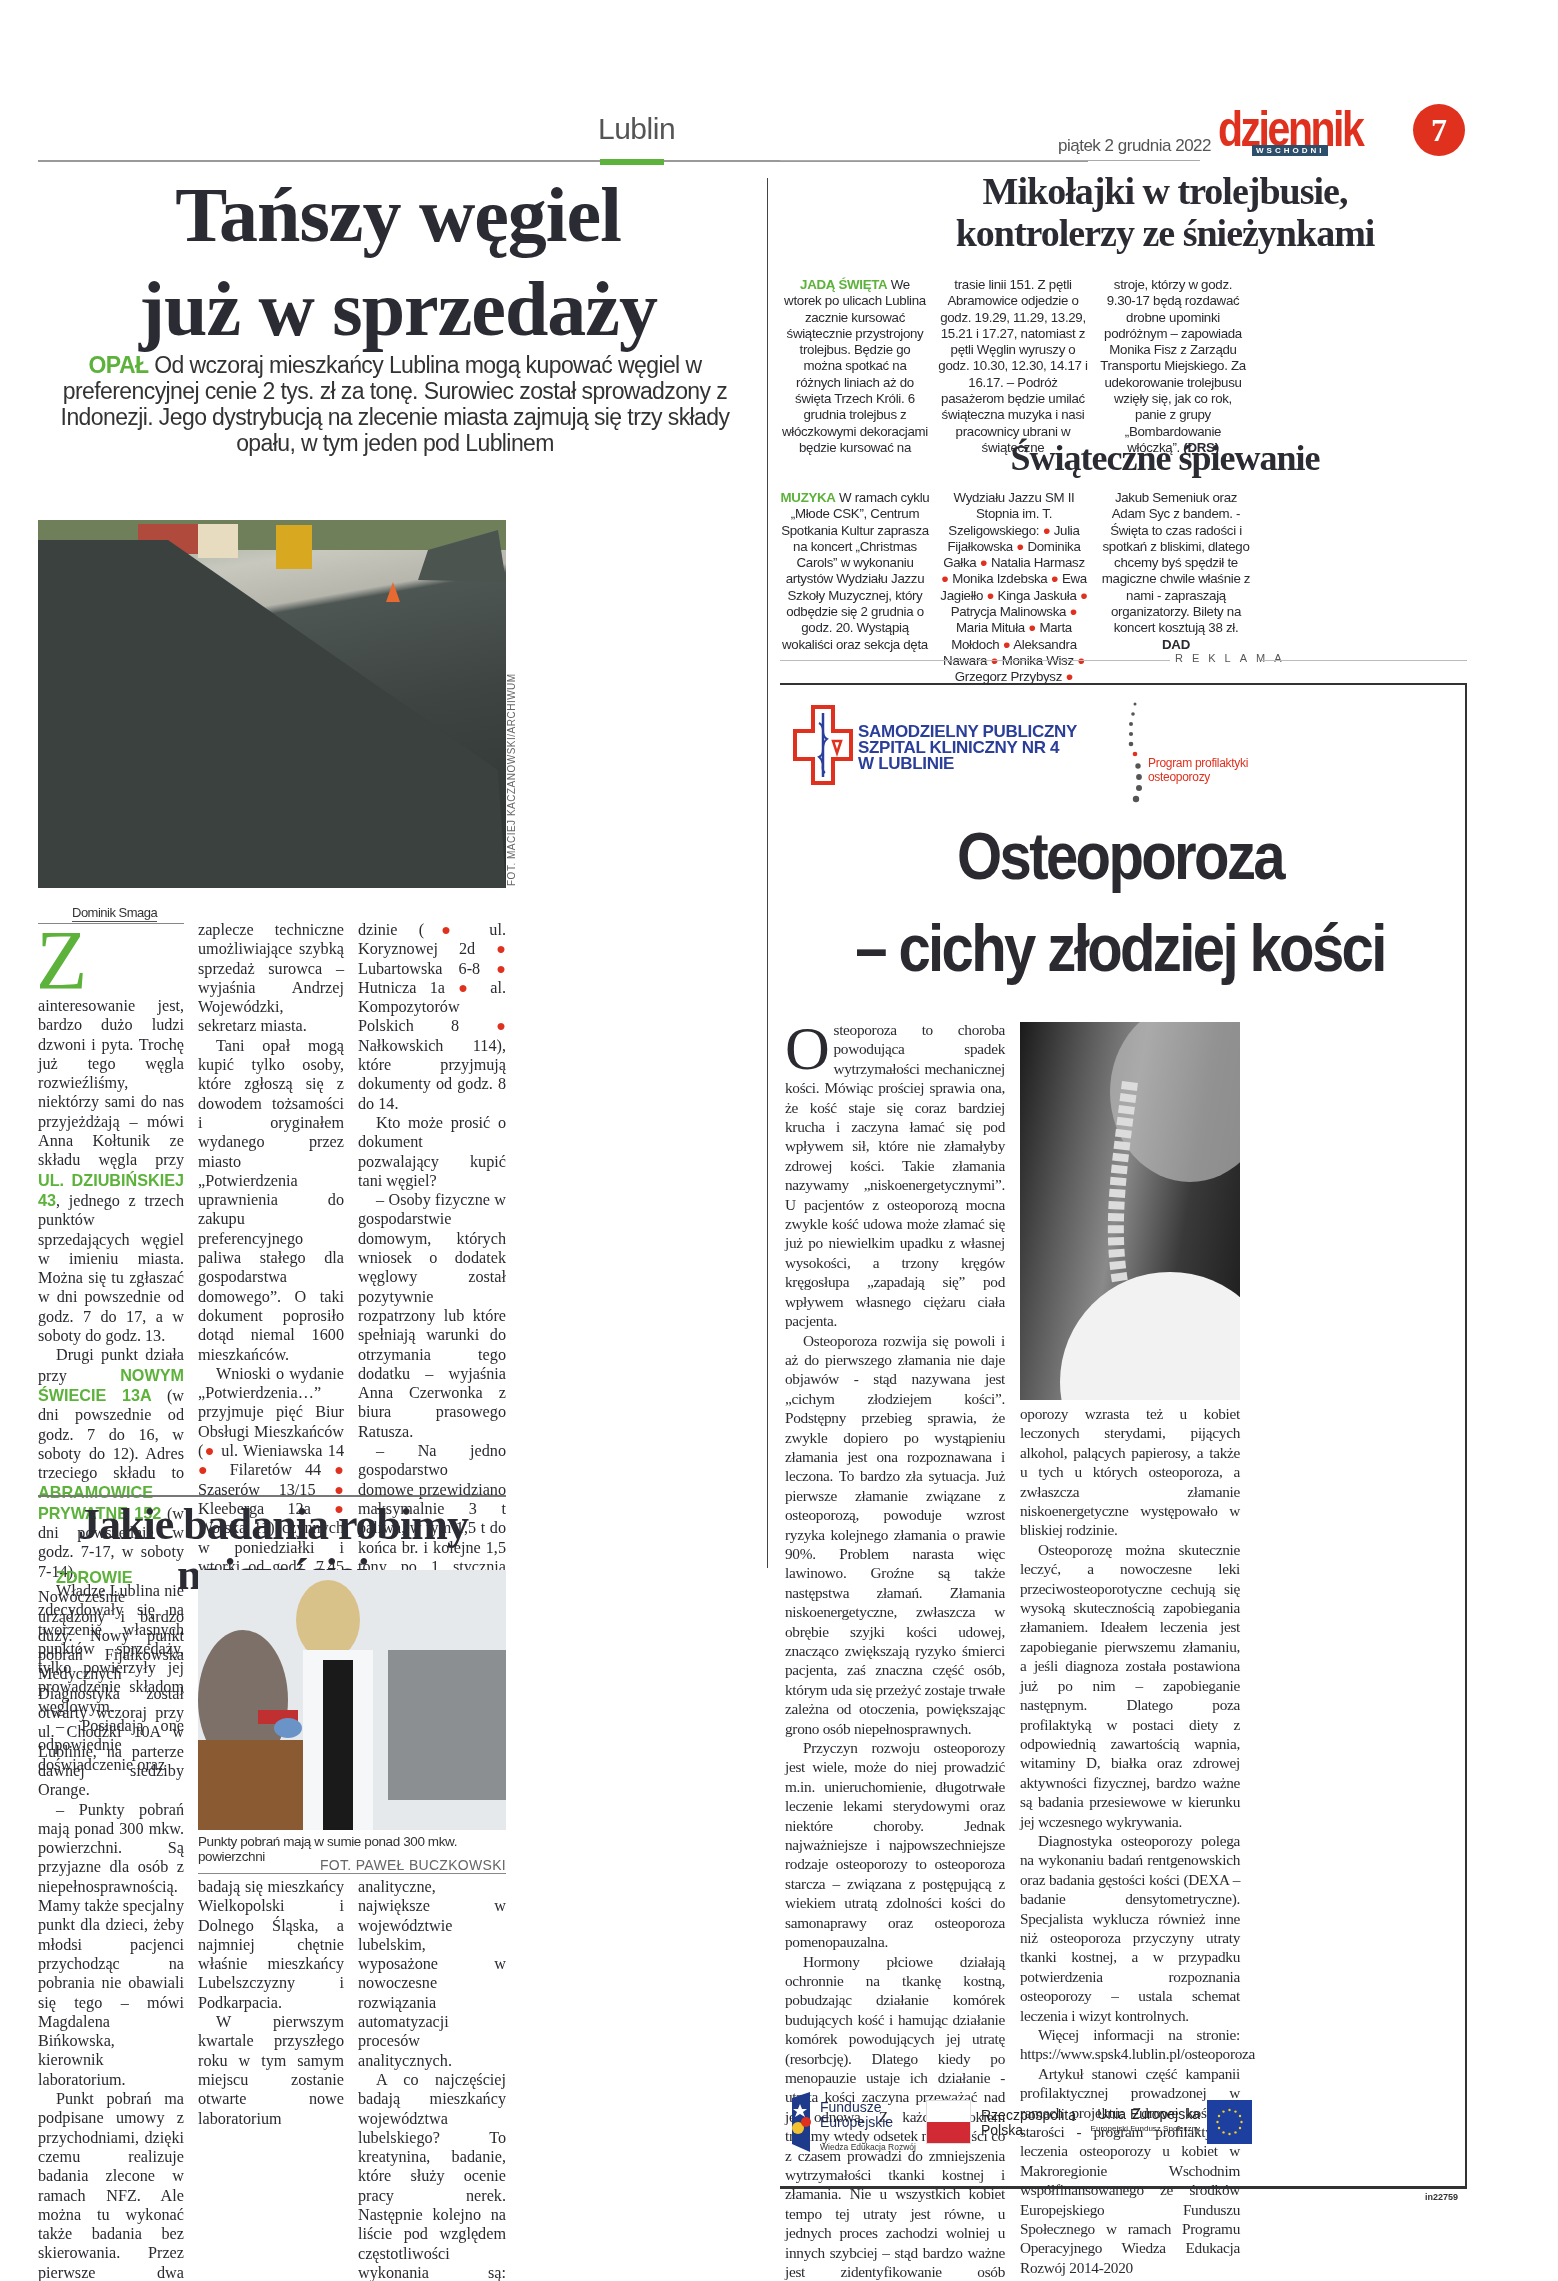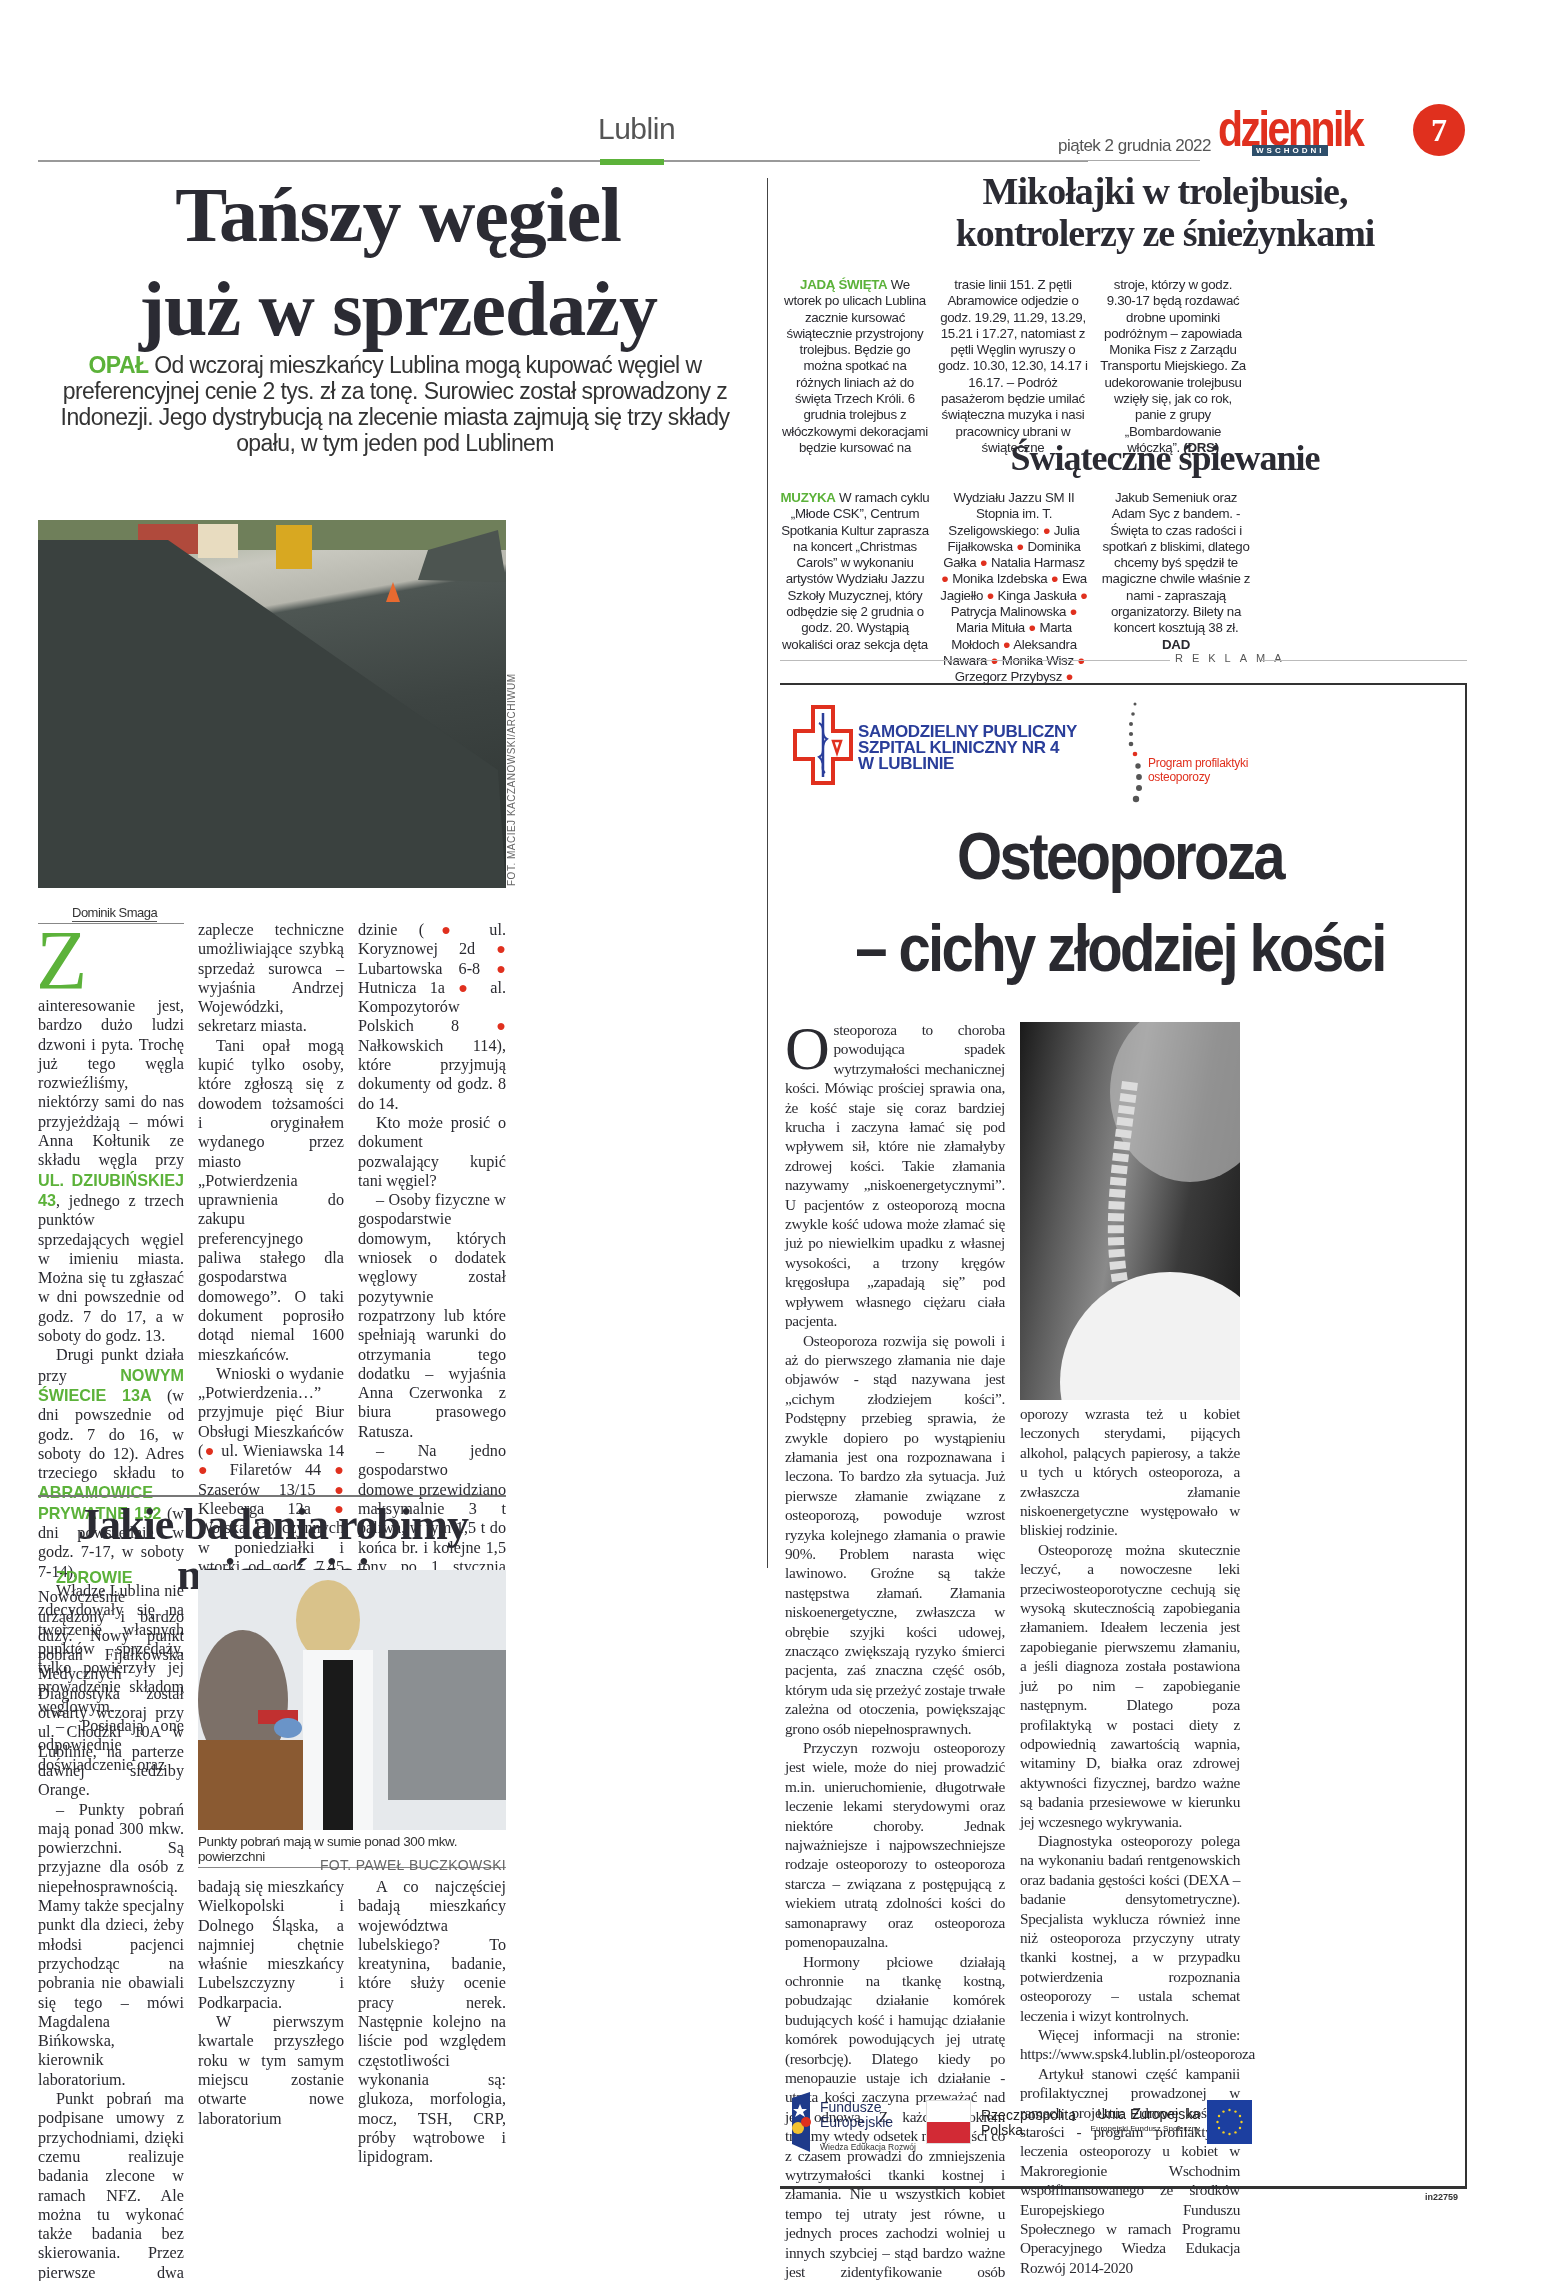--- a/index.html
+++ b/index.html
@@ -99,28 +99,29 @@
     <rect x="190" y="80" width="118" height="150" fill="#8b8f92"></rect>
     <ellipse cx="45" cy="130" rx="45" ry="70" fill="#7c7068"></ellipse>
     <rect x="0" y="170" width="110" height="90" fill="#8a5a32"></rect>
     <ellipse cx="130" cy="50" rx="32" ry="40" fill="#d9c28a"></ellipse>
     <rect x="105" y="80" width="70" height="180" fill="#f6f7f8"></rect>
     <rect x="125" y="90" width="30" height="170" fill="#1a1a1a"></rect>
     <rect x="60" y="140" width="40" height="14" fill="#c13030"></rect>
     <ellipse cx="90" cy="158" rx="14" ry="10" fill="#6a94c8"></ellipse>
   </svg>
 </div>
-<div class="abs sans" style="left:198px;top:1834px;width:308px;font-size:13.5px;color:#333;letter-spacing:-0.4px;border-bottom:1px solid #888;padding-bottom:3px">Punkty pobrań mają w sumie ponad 300 mkw. powierzchni</div>
+<div class="abs sans" style="left:198px;top:1834px;width:308px;font-size:13.5px;color:#333;letter-spacing:-0.4px;border-bottom:1px solid #888;padding-bottom:9px">Punkty pobrań mają w sumie ponad 300 mkw. powierzchni</div>
 <div class="abs sans" style="left:198px;top:1857px;width:308px;text-align:right;font-size:14px;color:#666;letter-spacing:0.3px">FOT. PAWEŁ BUCZKOWSKI</div>
 
 <div class="col" style="left:198px;top:1878px;width:146px">
   <p class="ni">badają się mieszkańcy Wielkopolski i Dolnego Śląska, a najmniej chętnie właśnie mieszkańcy Lubelszczyzny i Podkarpacia.</p>
   <p>W pierwszym kwartale przyszłego roku w tym samym miejscu zostanie otwarte nowe laboratorium</p>
 </div>
 <div class="col" style="left:358px;top:1878px;width:148px">
+  <p class="ni">analityczne, największe w województwie lubelskim, wyposażone w nowoczesne rozwiązania automatyzacji procesów analitycznych.</p>
   <p><span>A co najczęściej badają mieszkańcy województwa lubelskiego? To kreatynina, badanie, które służy ocenie pracy nerek. Następnie kolejno na liście pod względem częstotliwości wykonania są: glukoza, morfologia, mocz, TSH, CRP, próby wątrobowe i lipidogram.</span> </p>
 </div>
 
 <div class="abs h1" style="left:780px;top:170px;width:770px;font-size:38px;line-height:42px">
   <div>Mikołajki w trolejbusie,</div>
   <div>kontrolerzy ze śnieżynkami</div>
 </div>
 <div class="col cond" style="left:780px;top:277px;width:150px">
   <p><span class="green">JADĄ ŚWIĘTA</span> <span>We wtorek po ulicach Lublina zacznie kursować świątecznie przystrojony trolejbus. Będzie go można spotkać na różnych liniach aż do święta Trzech Króli. 6 grudnia trolejbus z włóczkowymi dekoracjami będzie kursować na</span></p>
 </div>

